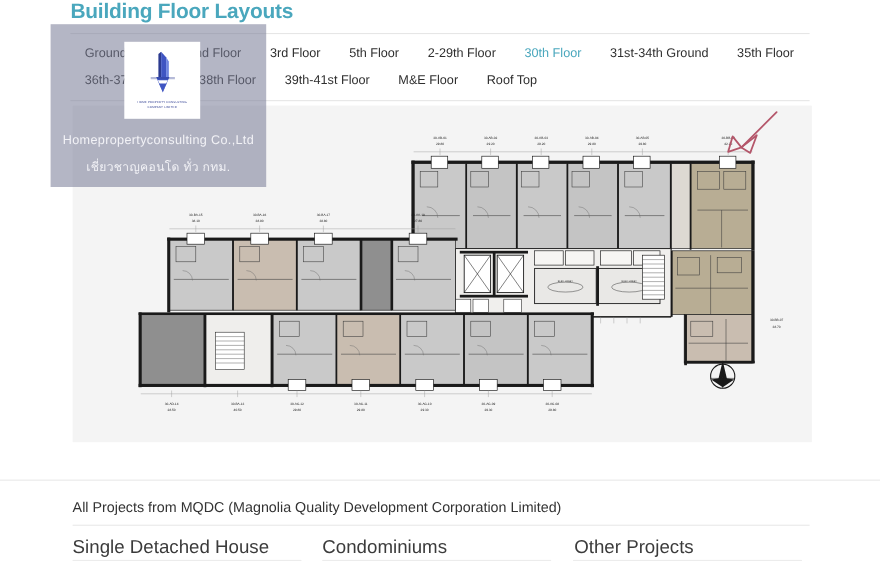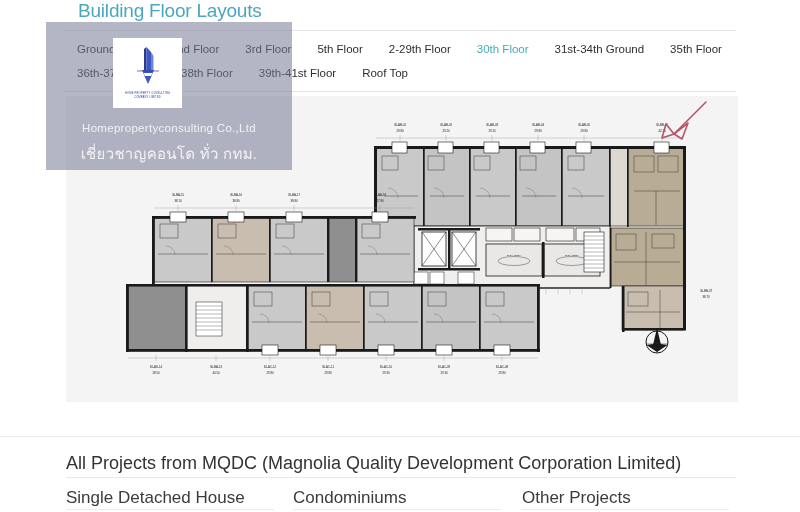--- a/index.html
+++ b/index.html
@@ -22,25 +22,24 @@
     width: 800px; height: 512px;
     background: #ffffff;
   }
 
   
   .page-title {
     position: absolute;
     left: 64px;
     top: 0px;
     font-size: 19px;
-    font-weight: normal;
+    font-weight: bold;
     letter-spacing: -0.2px;
     color: #4aa7bd;
     white-space: nowrap;
-    margin-left: 14px;
   }
 
   
   .tabs-wrap {
     position: absolute;
     left: 64px;
     top: 30px;
     width: 672px;
     border-top: 1px solid #e6e6e6;
     border-bottom: 1px solid #e6e6e6;
@@ -80,21 +79,21 @@
     left: 0; top: 0;
     width: 672px; height: 306px;
   }
   .plan-svg { display:block; }
 
   
   .watermark {
     position: absolute;
     left: 46px;
     top: 22px;
-    width: 246px;
+    width: 196px;
     height: 148px;
     background: rgba(119,122,150,0.55);
     z-index: 40;
     pointer-events: none;
   }
   .wm-logo {
     position: absolute;
     left: 67px;
     top: 16px;
     width: 69px;
@@ -122,40 +121,40 @@
     font-size: 11.5px;
     color: #f2f2f6;
     letter-spacing: 0.3px;
     white-space: nowrap;
   }
   .wm-line2 {
     position: absolute;
     left: 0; right: 0;
     top: 120px;
     text-align: center;
-    font-size: 15px;
+    font-size: 11px;
     color: #f2f2f6;
     letter-spacing: 0.3px;
     white-space: nowrap;
   }
 
   
   .bottom-sep {
     position: absolute;
     left: 0;
     top: 436px;
     width: 800px;
     height: 1px;
     background: #e9e9e9;
   }
   .bottom-title {
     position: absolute;
     left: 66px;
     top: 453px;
-    font-size: 18px;
+    font-size: 13px;
     color: #333333;
     white-space: nowrap;
   }
   .bottom-rule {
     position: absolute;
     left: 66px;
     top: 477px;
     width: 670px;
     height: 1px;
     background: #e9e9e9;
@@ -197,20 +196,21 @@
         <div class="tab">2nd Floor</div>
         <div class="tab">3rd Floor</div>
         <div class="tab">5th Floor</div>
         <div class="tab">2-29th Floor</div>
         <div class="tab active">30th Floor</div>
         <div class="tab">31st-34th Ground</div>
         <div class="tab">35th Floor</div>
         <div class="tab">36th-37th Floor</div>
         <div class="tab">38th Floor</div>
         <div class="tab">39th-41st Floor</div>
+        <div class="tab">M&amp;E Floor</div>
         <div class="tab">Roof Top</div>
       </div>
   </div>
 
   <div class="plan-panel">
     <div class="plan-inner">
       <svg class="plan-svg" width="672" height="306" viewBox="0 0 672 306" xmlns="http://www.w3.org/2000/svg">
 
         <rect x="0" y="0" width="672" height="306" fill="#f4f4f4"></rect>
 

